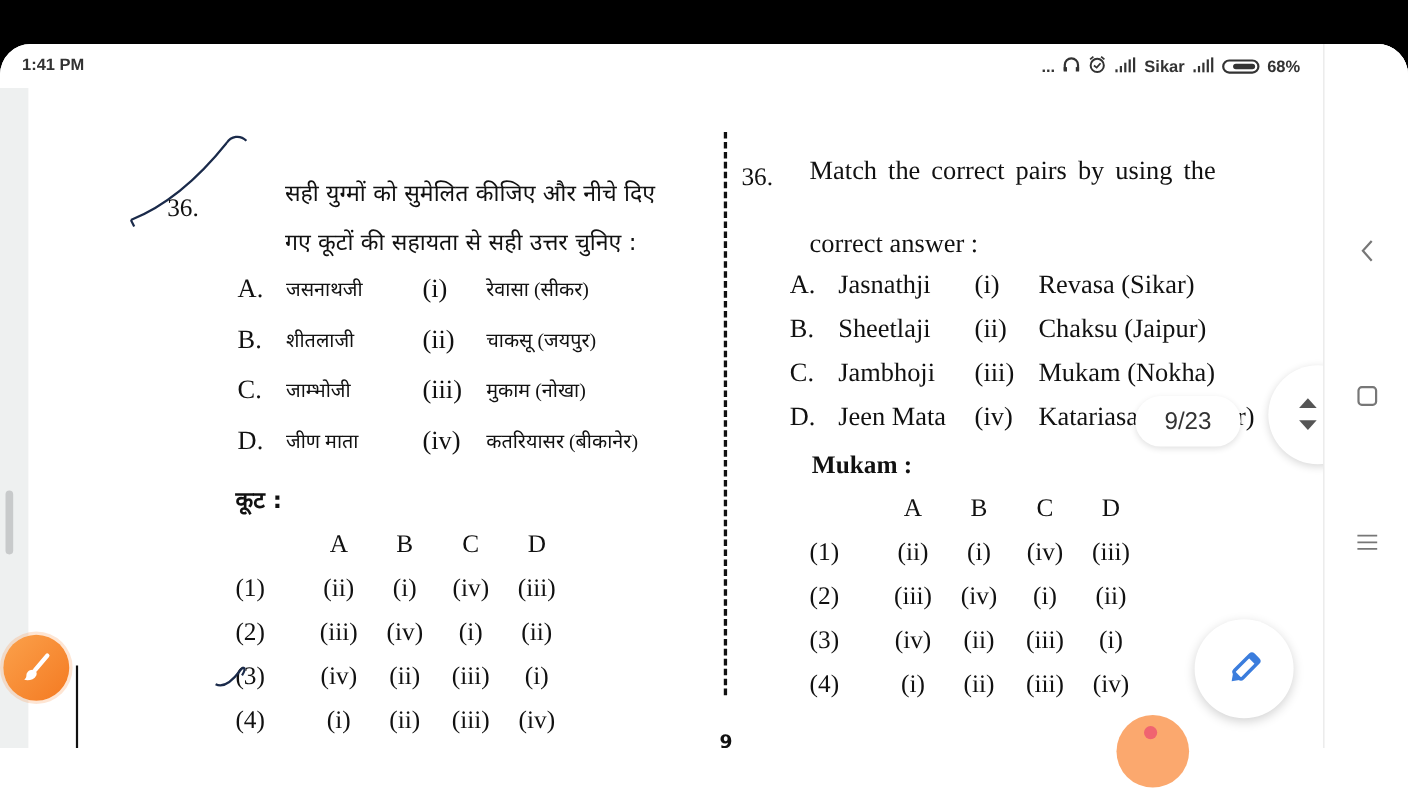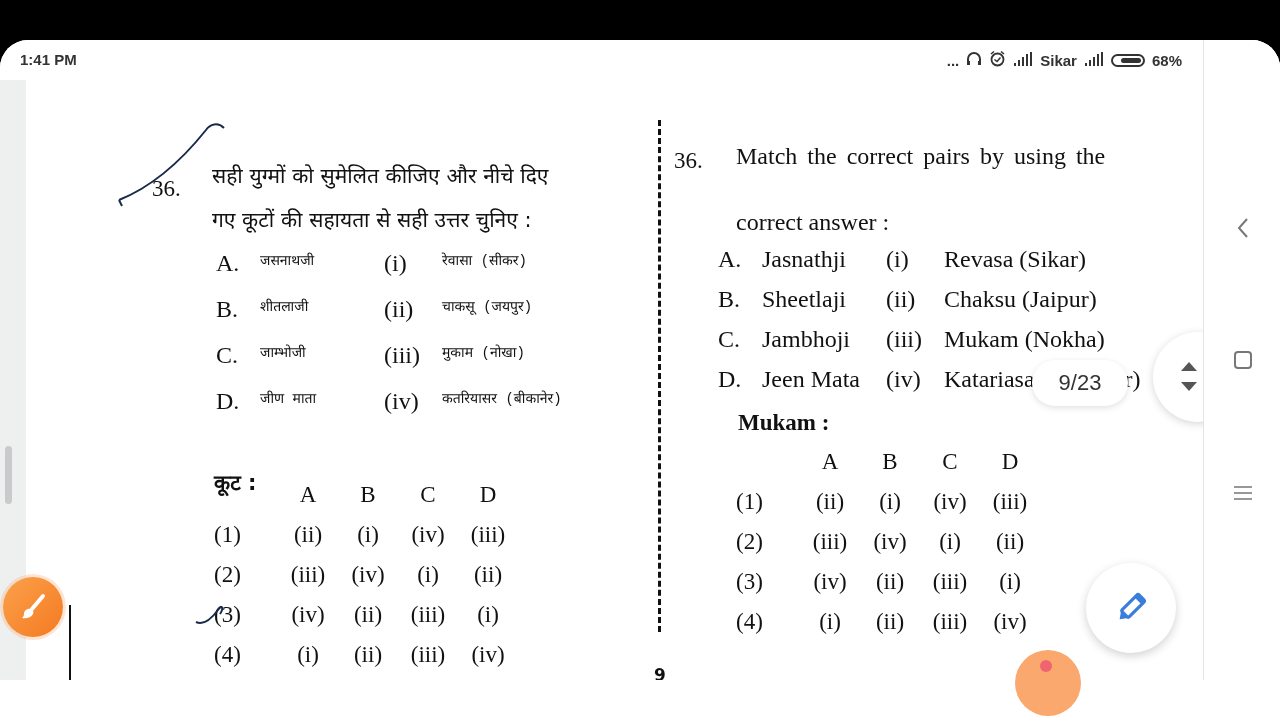--- a/index.html
+++ b/index.html
@@ -11,29 +11,29 @@
   .battery { width:34px; height:13px; border:2px solid #333; border-radius:8px; position:relative; box-sizing:border-box; }
   .battery::after { content:""; position:absolute; right:2px; top:2px; width:20px; height:5px; background:#333; border-radius:3px; }
   .left-strip { position:absolute; left:0; top:40px; width:26px; height:600px; background:#eef0f0; }
   .edge-handle { position:absolute; left:5px; top:366px; width:7px; height:58px; border-radius:6px; background:#c8cacb; }
   .doc { position:absolute; left:26px; top:40px; width:1177px; height:600px; background:#fff; overflow:hidden; }
   .navbar { position:absolute; left:1203px; top:0; width:77px; height:640px; background:#fff; border-left:1px solid #e4e4e4; }
   .nav-btn { position:absolute; left:26px; width:26px; height:26px; display:flex; align-items:center; justify-content:center; color:#777; font-family:"DejaVu Sans", sans-serif; }
   .divider { position:absolute; left:632px; top:40px; width:0; height:512px; border-left:3px dashed #111; }
   .vline { position:absolute; left:43px; top:525px; width:2px; height:80px; background:#111; }
   .qnum { position:absolute; font-weight:normal; font-size:23px; color:#111; }
-  .text-hi { position:absolute; font-family:"DejaVu Sans", sans-serif; font-size:21px; color:#111; line-height:36px; }
+  .text-hi { position:absolute; font-family:"DejaVu Sans", sans-serif; font-size:21px; color:#111; line-height:36px;margin-left:47px; }
   .text-en { position:absolute; font-size:24px; color:#111; line-height:33px; }
   .row { position:absolute; display:flex; font-size:24px; color:#111; }
   .row .lt { width:44px; }
   .row .nm { width:124px; }
   .row .rn { width:58px; }
-  .row-hi .nm, .row-hi .val { font-family:Liberation Mono, monospace; font-size:14px; }
+  .row-hi .nm, .row-hi .val { font-family:Liberation Serif, serif; font-size:18px; }
   .codes-title { position:absolute; font-weight:bold; font-size:23px; color:#111; }
-  .codes-title.hi { font-family:"DejaVu Sans", sans-serif; font-size:21px;margin-top:28px; }
+  .codes-title.hi { font-family:"DejaVu Sans", sans-serif; font-size:21px; }
   .code-grid { position:absolute; font-size:23px; color:#111; }
   .code-grid .hdr, .code-grid .crow { display:flex; height:40px; align-items:center; }
   .code-grid .c0 { width:64px; }
   .code-grid .cc { width:60px; text-align:center; }
   .pagenum { position:absolute; font-family:"DejaVu Sans", sans-serif; font-weight:bold; font-size:17px; color:#111; }
   .pill { position:absolute; left:1032px; top:320px; width:96px; height:46px; border-radius:23px; background:#fff; box-shadow:0 2px 6px rgba(0,0,0,0.12); display:flex; align-items:center; justify-content:center; font-family:"Liberation Sans", sans-serif; font-size:22px; color:#333; }
   .scroll-btn { position:absolute; left:1153px; top:292px; width:90px; height:90px; border-radius:45px; background:#fff; box-shadow:0 2px 8px rgba(0,0,0,0.16); }
   .tri-up { position:absolute; left:28px; top:30px; width:0; height:0; border-left:8px solid transparent; border-right:8px solid transparent; border-bottom:9px solid #555; }
   .tri-down { position:absolute; left:28px; top:50px; width:0; height:0; border-left:8px solid transparent; border-right:8px solid transparent; border-top:9px solid #555; }
   .fab-edit { position:absolute; left:1086px; top:523px; width:90px; height:90px; border-radius:45px; background:#fff; box-shadow:0 3px 10px rgba(0,0,0,0.18); display:flex; align-items:center; justify-content:center; }

